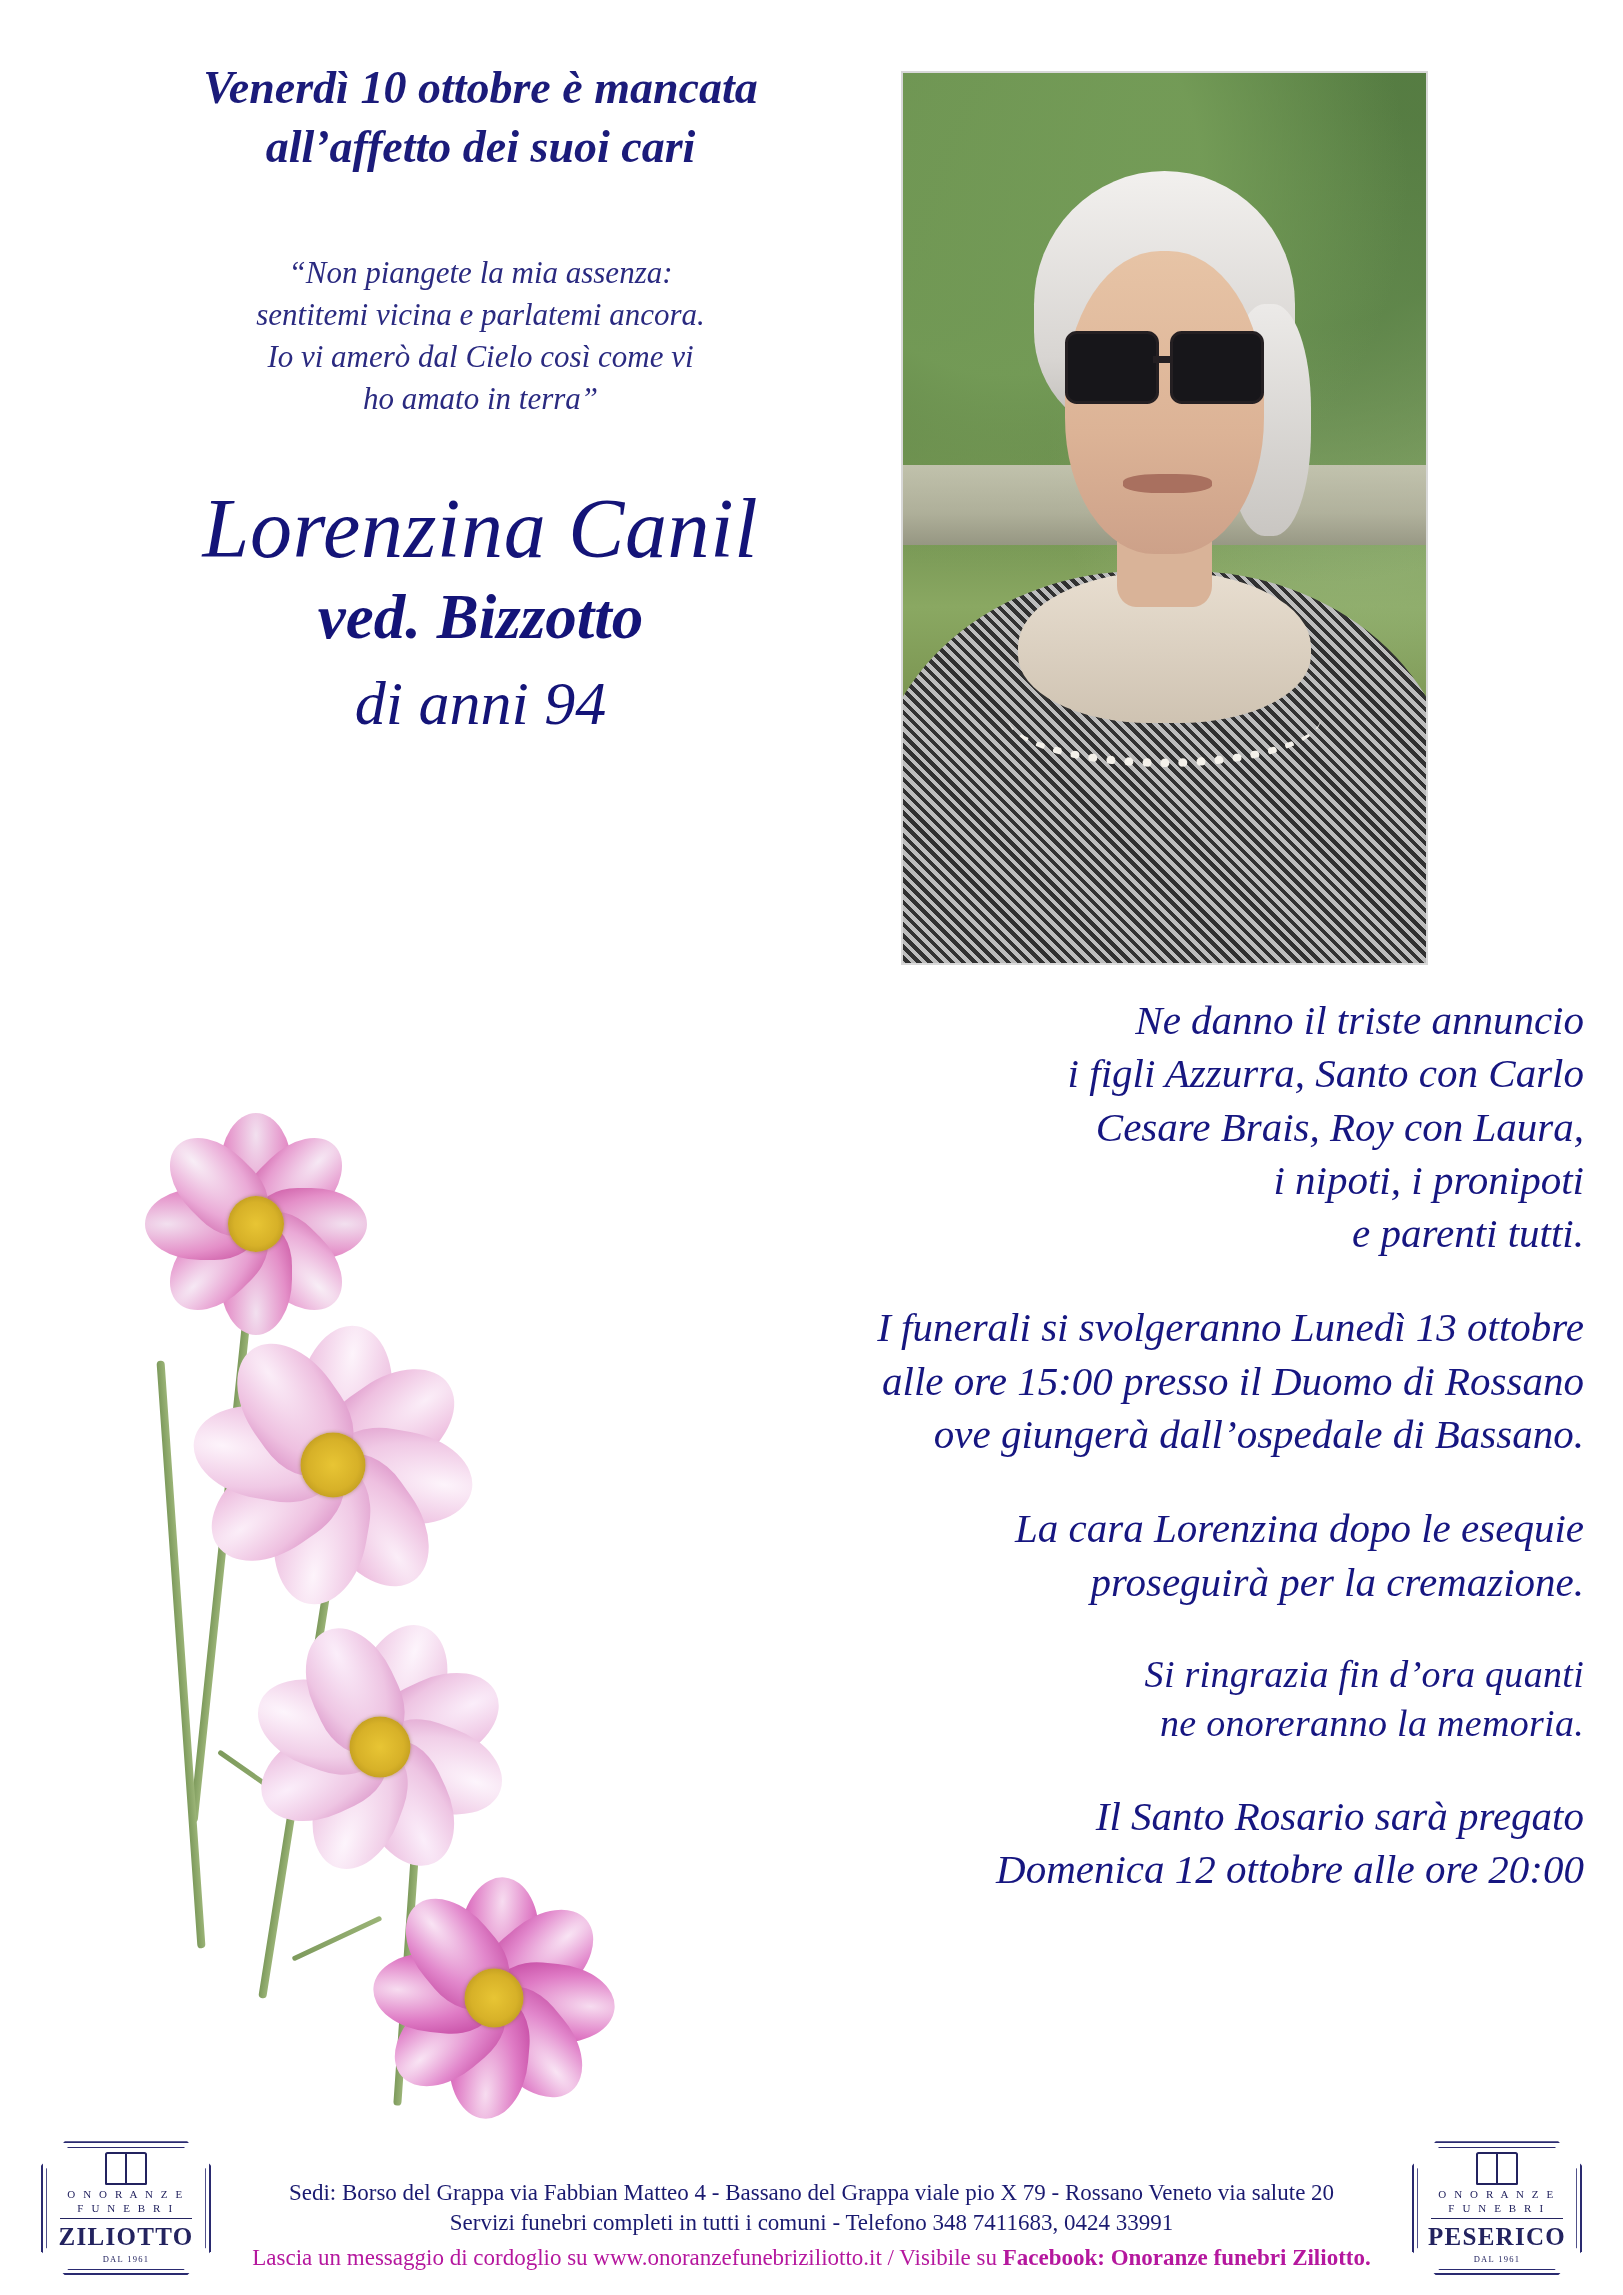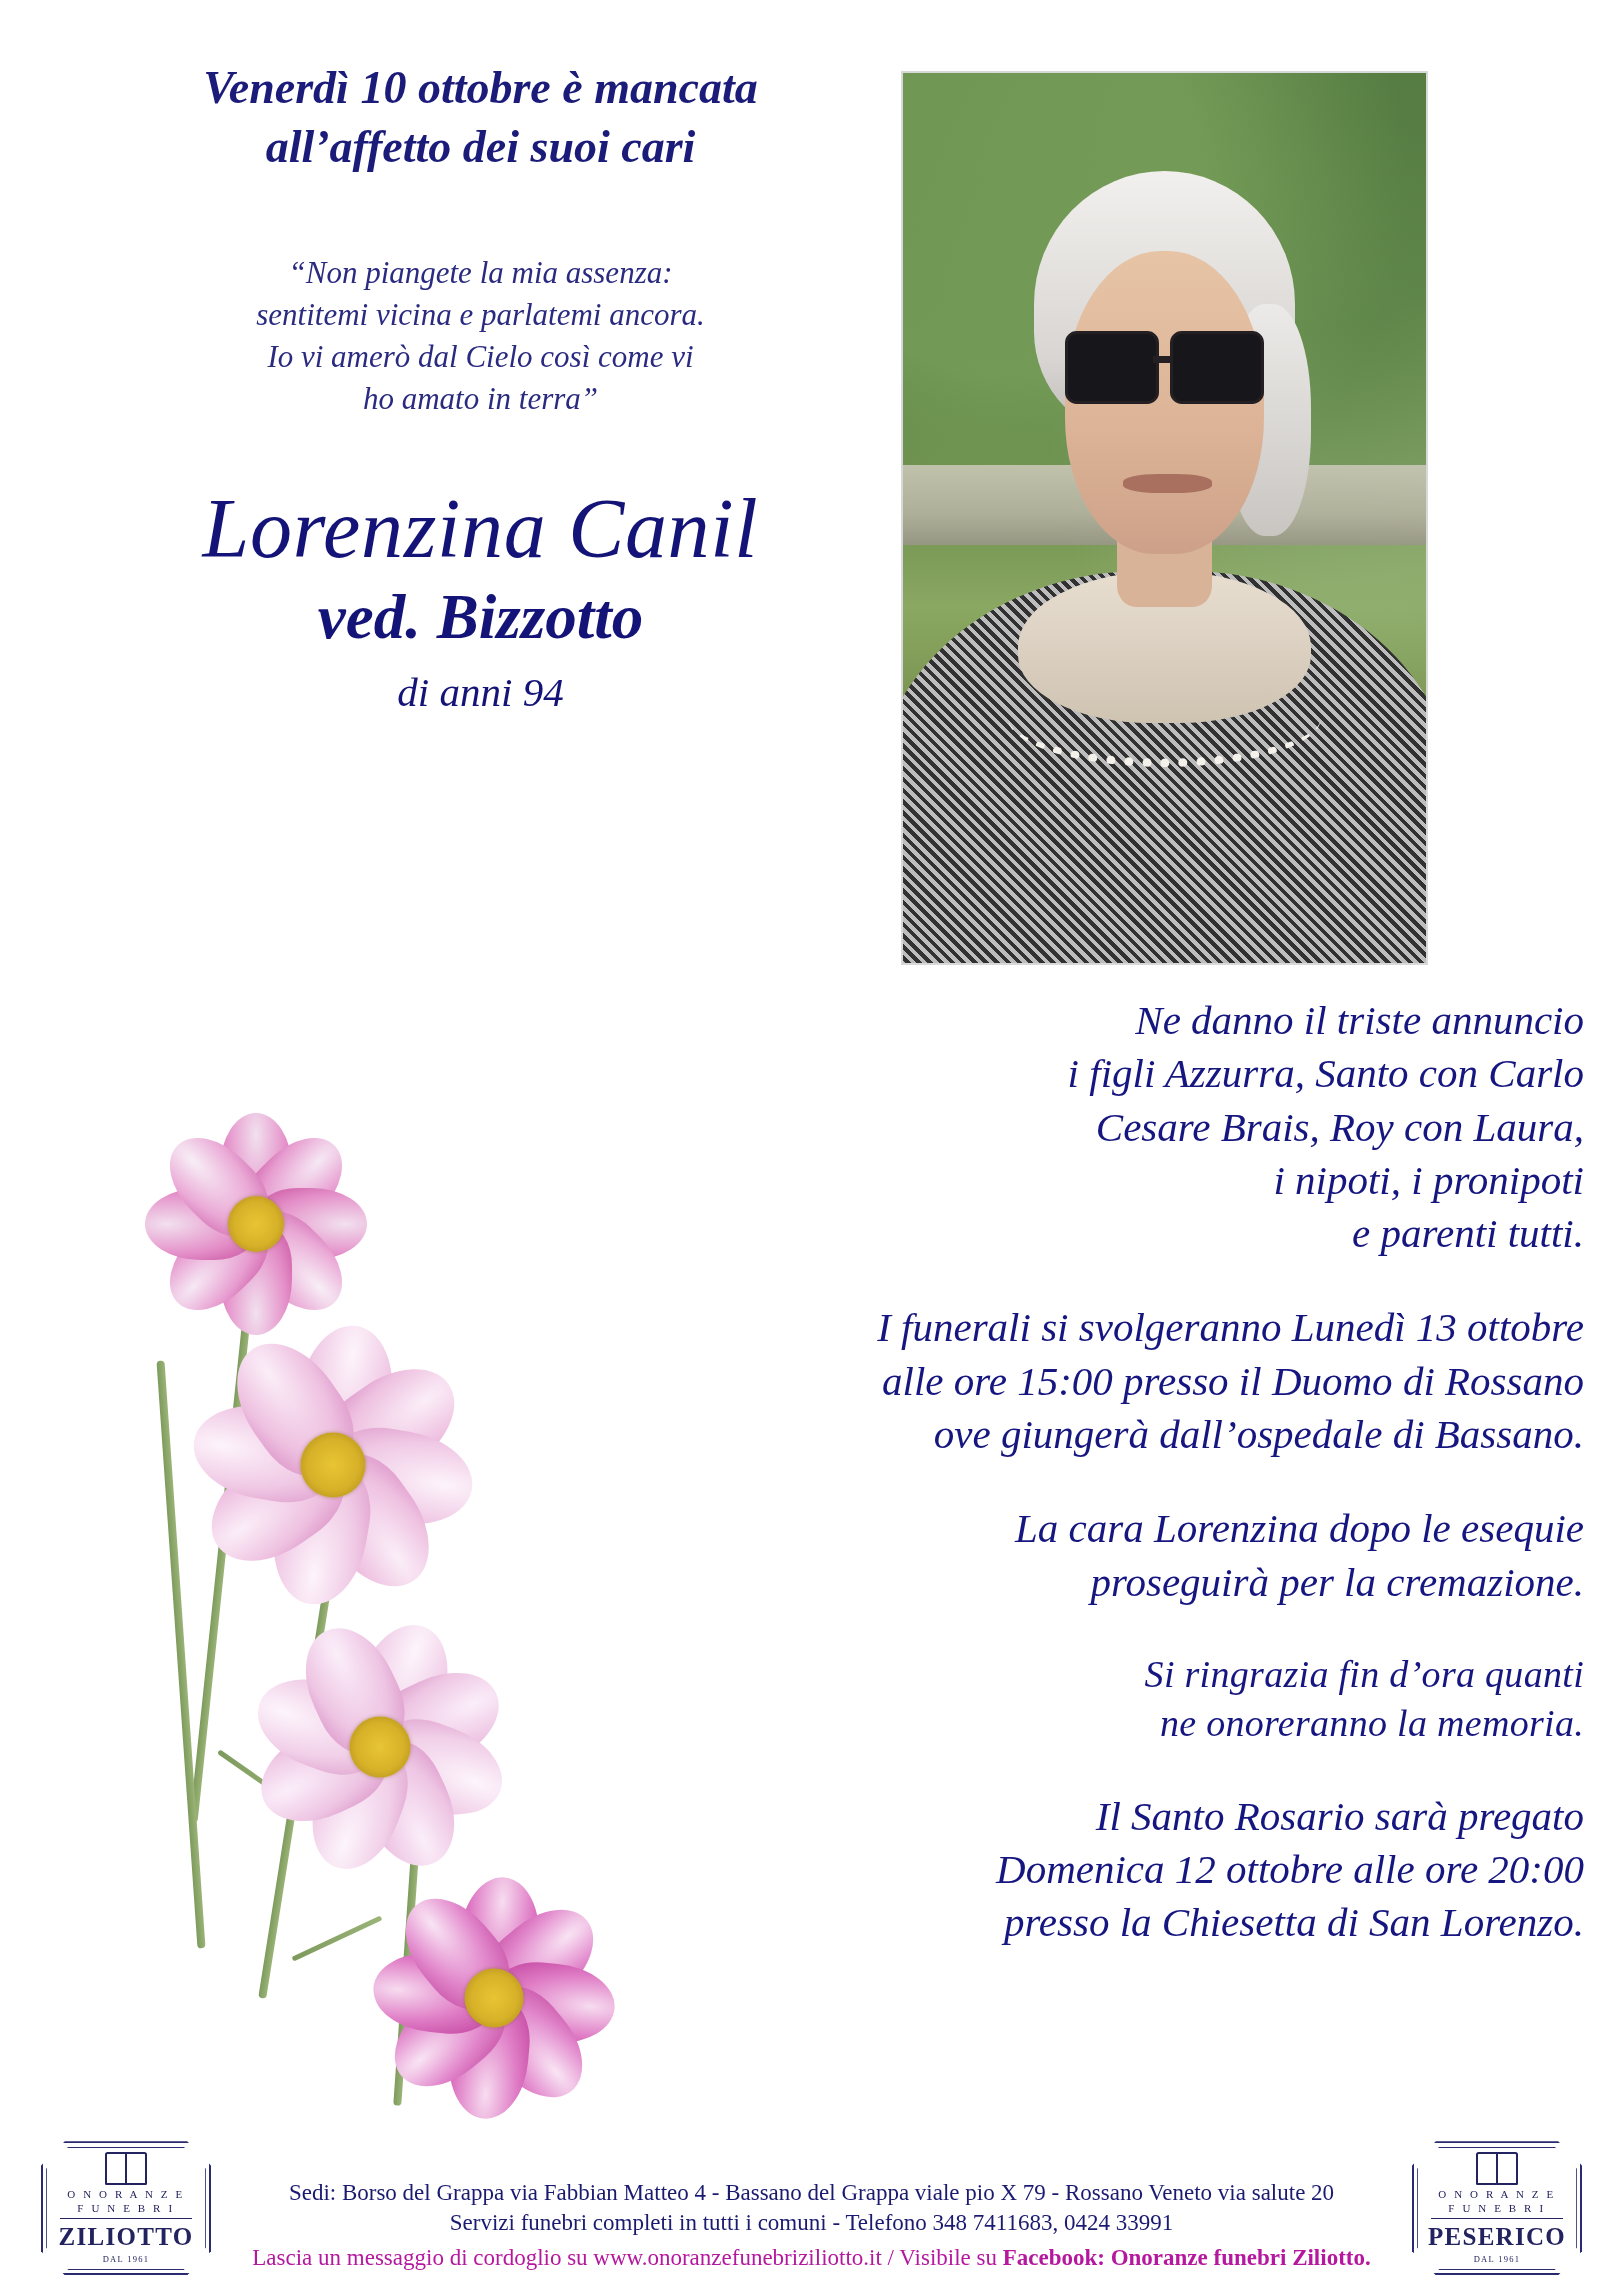--- a/index.html
+++ b/index.html
@@ -60,21 +60,21 @@
   .name-sub {
     font-style: italic;
     font-weight: bold;
     font-size: 63px;
     line-height: 1.15;
     margin-top: 7.9px;
     color: #141478;
   }
   .age {
     font-style: italic;
-    font-size: 41px;
+    font-size: 62px;
     margin-top: 14.4px;
     color: #141478;
   }
 
   
   .portrait {
     position: absolute;
     left: 901px;
     top: 71px;
     width: 523px;
@@ -492,21 +492,20 @@
     <div class="para italic bold-blk">
       <div>Si ringrazia fin d’ora quanti</div>
       <div>ne onoreranno la memoria.</div>
     </div>
 
     <div class="para italic rosary">
       <div>Il Santo Rosario sarà pregato</div>
       <div>
         <b>Domenica 12 ottobre</b><span> alle </span><b>ore 20:00</b>
       </div>
-      <div>presso la Chiesetta di San Lorenzo.</div>
     </div>
   </div>
 
   <div class="footer">
 
     <div class="logo left">
       <div class="logo-shape"></div>
       <div class="logo-inner"></div>
       <div class="logo-content">
         <div class="logo-book"></div>

